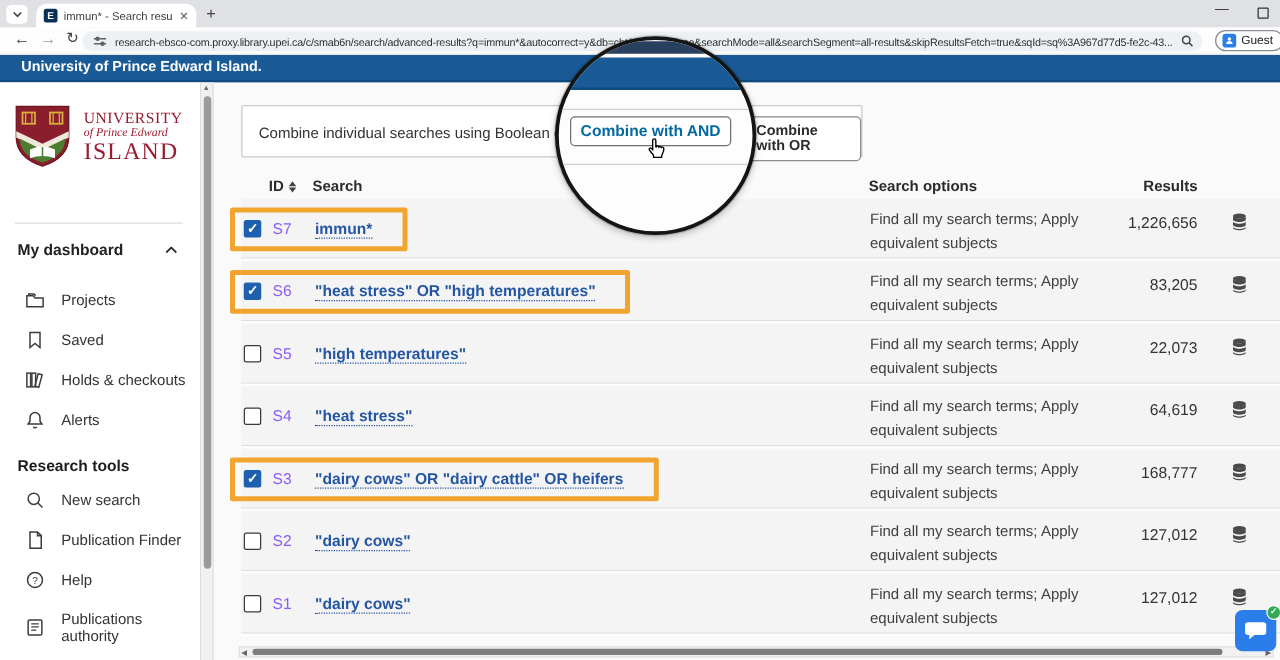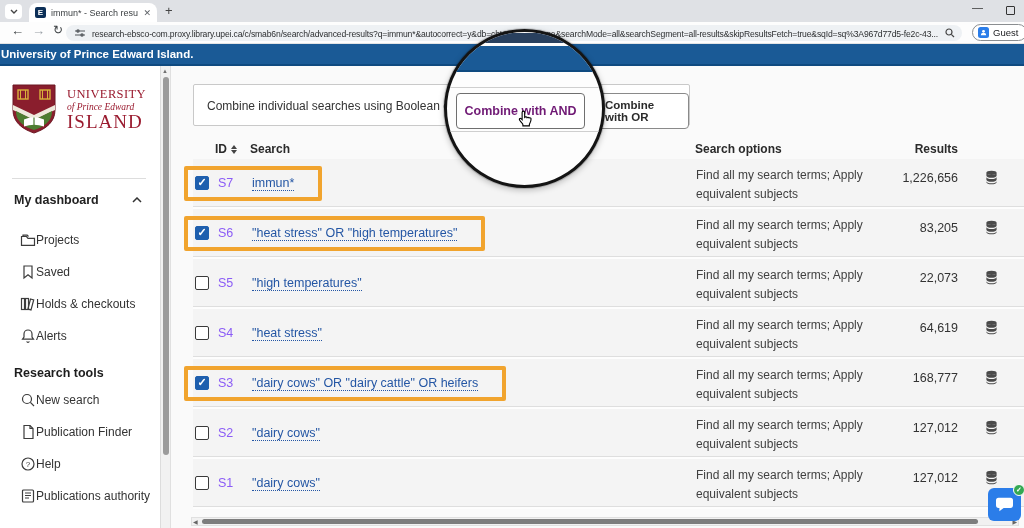--- a/index.html
+++ b/index.html
@@ -24,36 +24,36 @@
   .tune-ic { position:absolute; left:9px; top:4px; }
   .url-left { position:absolute; left:26px; top:3.5px; font-size:8.6px; letter-spacing:-0.15px; color:#2d2f31; white-space:nowrap; }
   .url-right { position:absolute; right:24px; top:3.5px; font-size:8.6px; letter-spacing:-0.15px; color:#2d2f31; white-space:nowrap; }
   .zoom-ic { position:absolute; right:7px; top:3px; }
   .guest { position:absolute; left:972px; top:24px; height:17px; border:1px solid #8a8d90; border-radius:9px; background:#fff; display:flex; align-items:center; gap:4px; padding:0 8px 0 5px; }
   .guest-av { width:11px; height:11px; background:#2b7de9; border-radius:2.5px; display:flex; align-items:center; justify-content:center; }
   .guest-label { font-size:9.5px; color:#202124; }
 
   
   .bluebar { position:absolute; left:0; top:44px; width:1024px; height:22px; background:#1a5a96; border-bottom:2px solid #0f4a80; }
-  .bluebar span { display:block; padding:4px 0 0 1px; color:#fff; font-size:11.5px; font-weight:bold; }
+  .bluebar span { display:block; padding:4px 0 0 17px; color:#fff; font-size:11.5px; font-weight:bold; }
 
   
   .content { position:absolute; left:0; top:66px; width:1024px; height:462px; background:#fafafa; }
 
   .sidebar { position:absolute; left:0; top:0; width:161px; height:462px; background:#fff; border-right:1px solid #dcdcdc; }
   .logo { position:absolute; left:11px; top:17px; display:flex; gap:10px; align-items:center; }
   .wordmark { font-family:"Liberation Serif", serif; color:#9a1b2f; }
   .wm1 { font-size:12.5px; letter-spacing:0.4px; }
   .wm2 { font-size:9.5px; font-style:italic; }
   .wm3 { font-size:19px; letter-spacing:1px; line-height:1; }
   .side-divider { position:absolute; left:12px; right:14px; top:112px; height:1px; background:#ddd; }
   .dash-header { position:absolute; left:14px; right:18px; top:127px; display:flex; justify-content:space-between; align-items:center; }
   .dash-header b { font-size:12.5px; color:#222; }
   .nav { position:absolute; left:0; top:158px; width:160px; }
-  .nav-item { display:flex; align-items:center; gap:0; padding:8px 0 8px 20px; }
+  .nav-item { display:flex; align-items:center; gap:13px; padding:8px 0 8px 20px; }
   .nav-item span.lbl { font-size:12px; color:#333; }
   .tools-header { padding:14px 0 4px 14px; font-size:12.5px; font-weight:bold; color:#1d1d1d; }
   .ic { width:16px; height:16px; flex:0 0 auto; }
 
   .vscroll { position:absolute; left:161px; top:0; width:10px; height:462px; background:#f1f1f1; border-right:1px solid #e0e0e0; }
   .vscroll .arrow { position:absolute; left:1px; top:2px; font-size:6px; color:#707070; }
   .vthumb { position:absolute; left:2px; top:11px; width:6px; height:378px; background:#9b9b9b; border-radius:3px; }
 
   .main { position:absolute; left:171px; top:0; width:853px; height:462px; }
 
@@ -73,37 +73,37 @@
 
   .rows { position:absolute; left:22px; top:93px; width:831px; }
   .row { display:grid; grid-template-columns:502px 195px 68px 66px; height:50px; background:#f4f4f4; border-bottom:2px solid #fdfdfd; box-shadow:inset 0 -1px 0 #dedede; }
   .c-left { display:flex; align-items:center; }
   .row-left { display:inline-flex; align-items:center; margin-left:-9px; padding:6px 24px 6px 7px; border:4px solid transparent; border-radius:2px; }
   .row-left[data-active="true"] { border-color:#F1A42E; }
   .cb { width:14px; height:14px; border:1.6px solid #3a3a3a; border-radius:2px; background:#fff; flex:0 0 auto; position:relative; }
   .cb[data-checked="true"] { background:#1E5FAE; border-color:#1E5FAE; }
   .cb[data-checked="true"]::after { content:"✓"; position:absolute; left:1.5px; top:-1px; color:#fff; font-size:11px; font-weight:bold; }
   .rid { margin-left:9px; min-width:26px; font-size:12.5px; color:#8b5cf6; }
-  .rlink { margin-left:8px; font-size:12.5px; color:#2456A4; border-bottom:1px dotted #2456A4; white-space:nowrap; }
+  .rlink { margin-left:8px; font-size:12.5px; color:#2456A4; border-bottom:1px dotted #2456A4; white-space:nowrap;font-weight:bold; }
   .ropts { font-size:12px; color:#404040; line-height:1.55; padding:7px 10px 0 1px; }
   .rres { font-size:12.5px; color:#333; text-align:right; padding-top:12px; }
   .rdb { display:flex; justify-content:center; padding-top:11px; }
 
   .hscroll { position:absolute; left:20px; top:451px; width:828px; height:9px; background:#f1f1f1; border:1px solid #e0e0e0; }
   .hscroll .la { position:absolute; left:1px; top:0; font-size:6px; color:#666; }
   .hscroll .ra { position:absolute; right:1px; top:0; font-size:6px; color:#666; }
   .hthumb { position:absolute; left:10px; top:1px; width:776px; height:5px; background:#7d7d7d; border-radius:3px; }
 
   
   .magnifier { position:absolute; left:444px; top:29px; width:161px; height:159px; border:3.5px solid #141414; border-radius:50%; background:#fdfdfd; overflow:hidden; z-index:50; box-shadow:0 0 0 1px rgba(0,0,0,.15), 0 2px 6px rgba(0,0,0,.25); }
   .mag-blob { position:absolute; left:30px; top:1px; width:104px; height:10px; background:#29405e; border-radius:2px; }
   .mag-blue { position:absolute; left:-8px; right:-8px; top:14px; height:26px; background:#1a5a96; border-bottom:2px solid #0f4a80; }
   .mag-line1 { position:absolute; left:0; right:0; top:55px; height:1px; background:#cfcfcf; }
   .mag-line2 { position:absolute; left:0; right:0; top:99px; height:1px; background:#cfcfcf; }
-  .mag-btn { position:absolute; left:9px; top:61px; width:129px; height:36px; background:#fff; border:1.3px solid #6f6f6f; border-radius:4px; display:flex; align-items:center; justify-content:center; font-size:12.5px; font-weight:bold; color:#701a75; }
+  .mag-btn { position:absolute; left:9px; top:61px; width:129px; height:24px; background:#fff; border:1.3px solid #6f6f6f; border-radius:4px; display:flex; align-items:center; justify-content:center; font-size:12.5px; font-weight:bold; color:#0369a1; }
   .mag-cursor { position:absolute; left:68px; top:77px; }
 
   
   .chat { position:absolute; left:988px; top:488px; width:33px; height:33px; background:#2B7DE9; border-radius:6px; display:flex; align-items:center; justify-content:center; z-index:60; }
   .chat-badge { position:absolute; right:-4px; top:-4px; width:12px; height:12px; background:#34A853; border:1.5px solid #fff; border-radius:50%; color:#fff; font-size:7px; line-height:9px; text-align:center; font-weight:bold; }
 </style>
 </head>
 <body>
 
 <div class="tabstrip">

